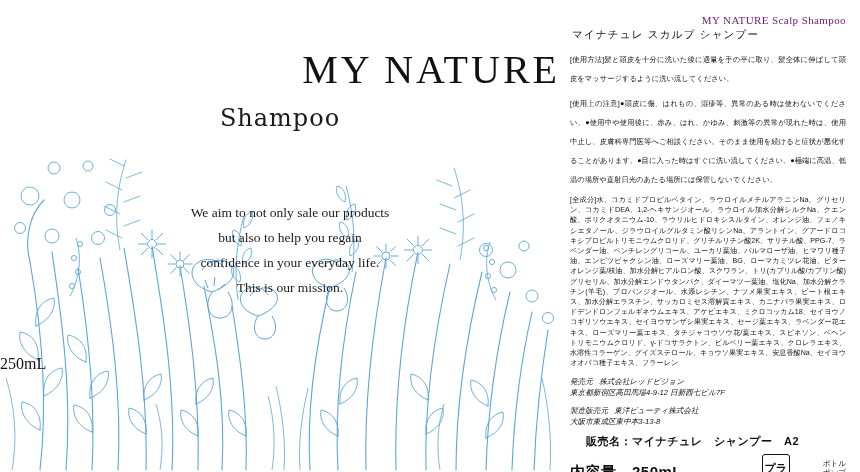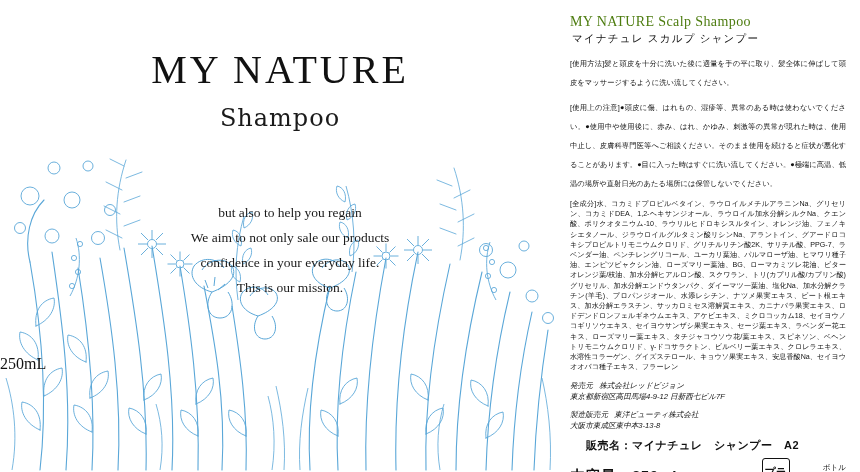--- a/index.html
+++ b/index.html
@@ -25,21 +25,21 @@
     position: relative;
     width: 560px;
     height: 472px;
     overflow: hidden;
   }
   .brand {
     position: absolute;
     top: 46px;
     left: 0;
     width: 560px;
-    text-align: center;
+    text-align: right;
     font-family: "Liberation Serif", serif;
     font-size: 40px;
     letter-spacing: 3px;
     color: #111;
     white-space: nowrap;
   }
   .product-script {
     position: absolute;
     top: 104px;
     left: 0;
@@ -82,24 +82,25 @@
   
   .right {
     position: relative;
     width: 300px;
     height: 472px;
     padding: 10px 14px 8px 10px;
     box-sizing: border-box;
   }
   .r-title {
     font-family: "Liberation Serif", serif;
-    font-size: 14px;
+    font-size: 11px;
     letter-spacing: 0.4px;
-    color: #4d7c0f;
+    color: #701a75;
     margin: 4px 0 2px 0;
+    text-align: right;
   }
   .r-subtitle {
     font-size: 10.5px;
     letter-spacing: 1.2px;
     color: #111;
     margin: 0 0 8px 2px;
   }
   .r-para {
     font-size: 7.3px;
     line-height: 19px;
@@ -326,22 +327,22 @@
         <path d="M550 470 c 2 -34 -2 -66 -8 -92"></path>
         <path d="M160 470 c 4 -24 2 -46 -4 -66"></path>
         <path d="M440 470 c -4 -24 -2 -46 4 -66"></path>
       </g>
     </svg>
 
     <div class="brand">MY NATURE</div>
     <div class="product-script">Shampoo</div>
 
     <div class="mission">
+      <div>We aim to not only sale our products</div>
       <div>but also to help you regain</div>
-      <div>We aim to not only sale our products</div>
       <div>confidence in your everyday life.</div>
       <div>This is our mission.</div>
     </div>
 
     <div class="volume">250mL</div>
   </div>
 
   <div class="right">
     <div class="r-title">MY NATURE Scalp Shampoo</div>
     <div class="r-subtitle">マイナチュレ スカルプ シャンプー</div>

